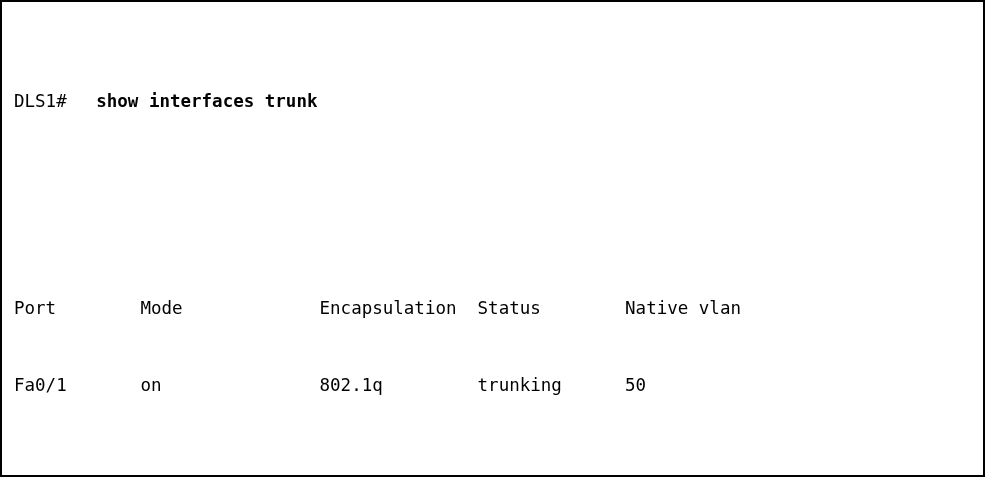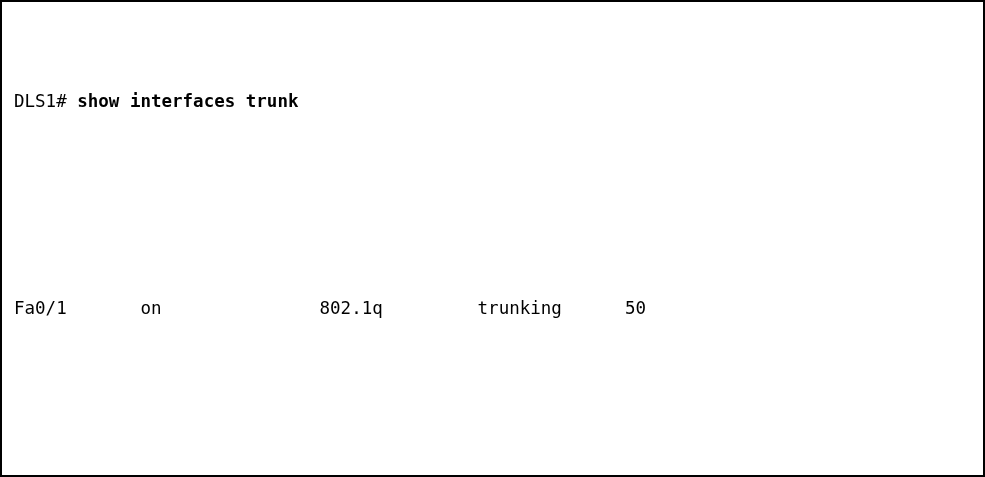--- a/index.html
+++ b/index.html
@@ -23,38 +23,40 @@
     color: #000000;
     white-space: pre;
     letter-spacing: 0px;
   }
   .line {
     white-space: pre;
     min-height: 25.8px;
   }
   .bold {
     font-weight: bold;
+    margin-left: 19px;
   }
   .blank {
     height: 25.8px;
   }
   .prompt-line {
     white-space: pre;
   }
 </style>
 </head>
 <body>
 
 <div id="terminal-window">
   <div class="term-body">
 
     <div class="line prompt-line"><span>DLS1# </span><span class="bold">show interfaces trunk</span></div>
 
     <div class="line blank"></div>
 
+    <div class="line">Port        Mode             Encapsulation  Status        Native vlan</div>
     <div class="line">Fa0/1       on               802.1q         trunking      50</div>
 
     <div class="line blank"></div>
 
     
     
 
     
 
     

